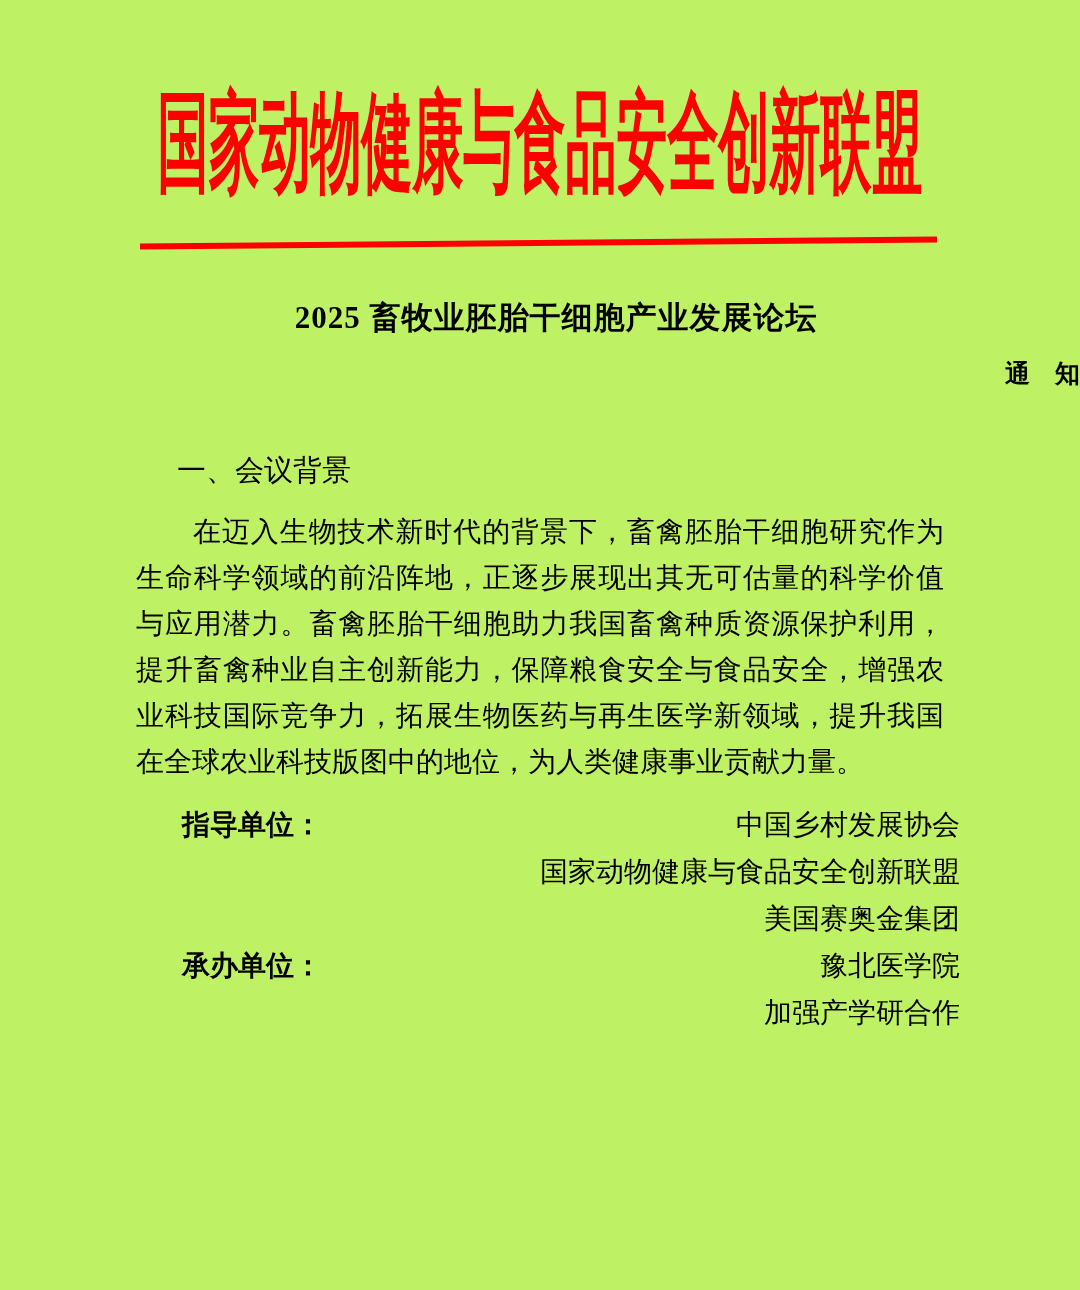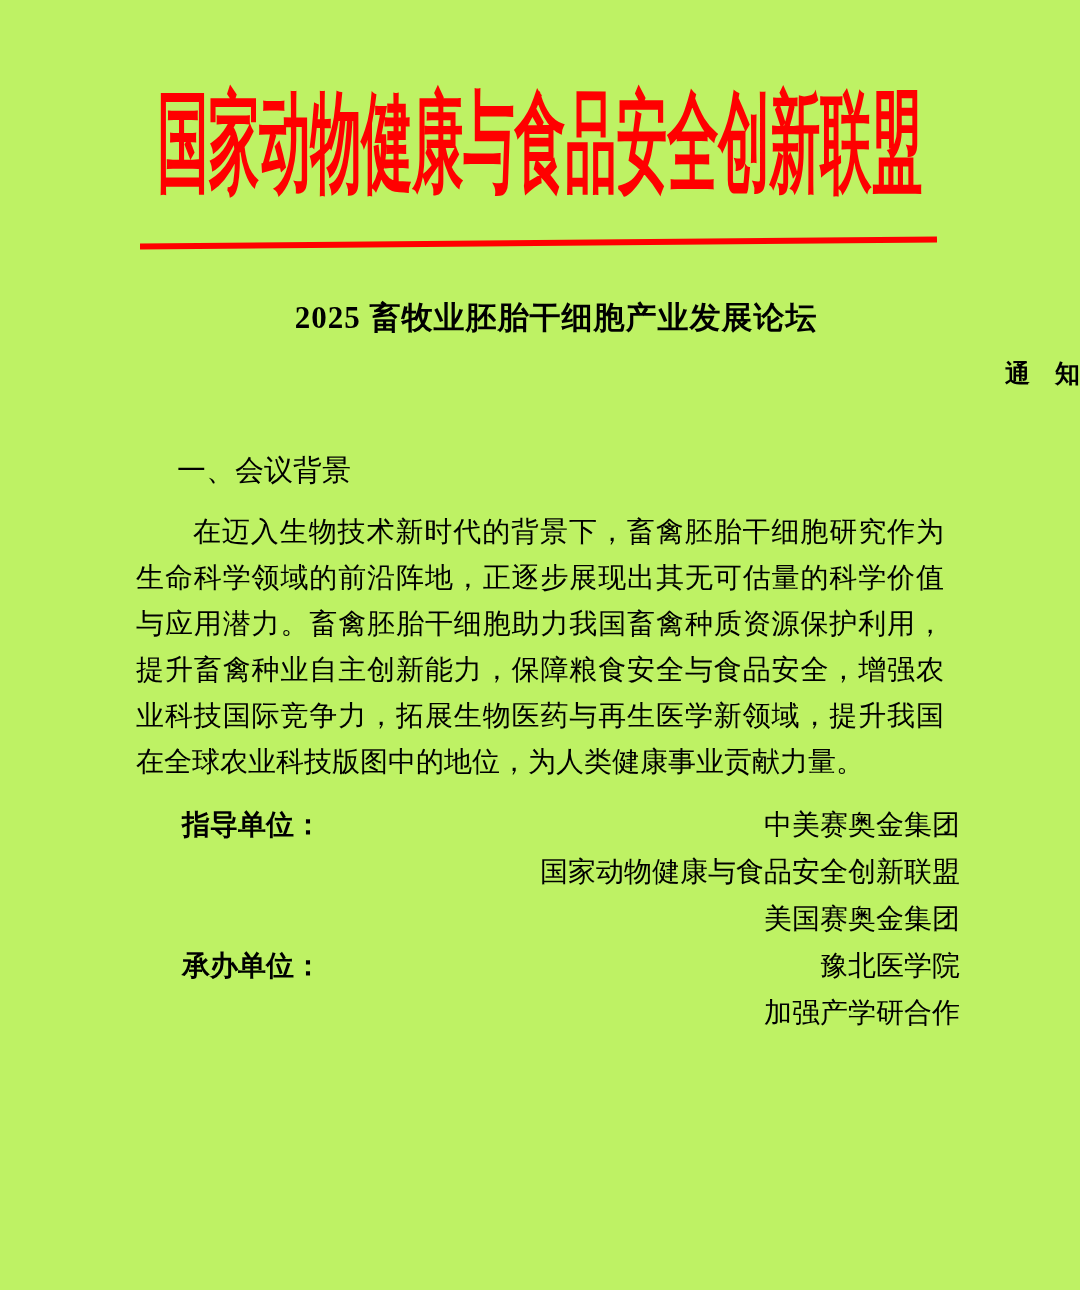--- a/index.html
+++ b/index.html
@@ -133,21 +133,21 @@
     <div class="sec-heading">一、会议背景</div>
 
     <p class="para">在迈入生物技术新时代的背景下，畜禽胚胎干细胞研究作为生命科学领域的前沿阵地，正逐步展现出其无可估量的科学价值与应用潜力。畜禽胚胎干细胞助力我国畜禽种质资源保护利用，提升畜禽种业自主创新能力，保障粮食安全与食品安全，增强农业科技国际竞争力，拓展生物医药与再生医学新领域，提升我国在全球农业科技版图中的地位，为人类健康事业贡献力量。</p>
 
 
 
     <div class="org-list">
 
       <div class="org-line">
         <span class="org-label">指导单位：</span>
-        <span class="org-value">中美赛奥金集团</span>
+        <span class="org-value">中国乡村发展协会</span>
       </div>
 
       <div class="org-line">
         <span class="org-value">国家动物健康与食品安全创新联盟</span>
       </div>
 
       <div class="org-line">
         <span class="org-label"></span>
         <span class="org-value">美国赛奥金集团</span>
       </div>

